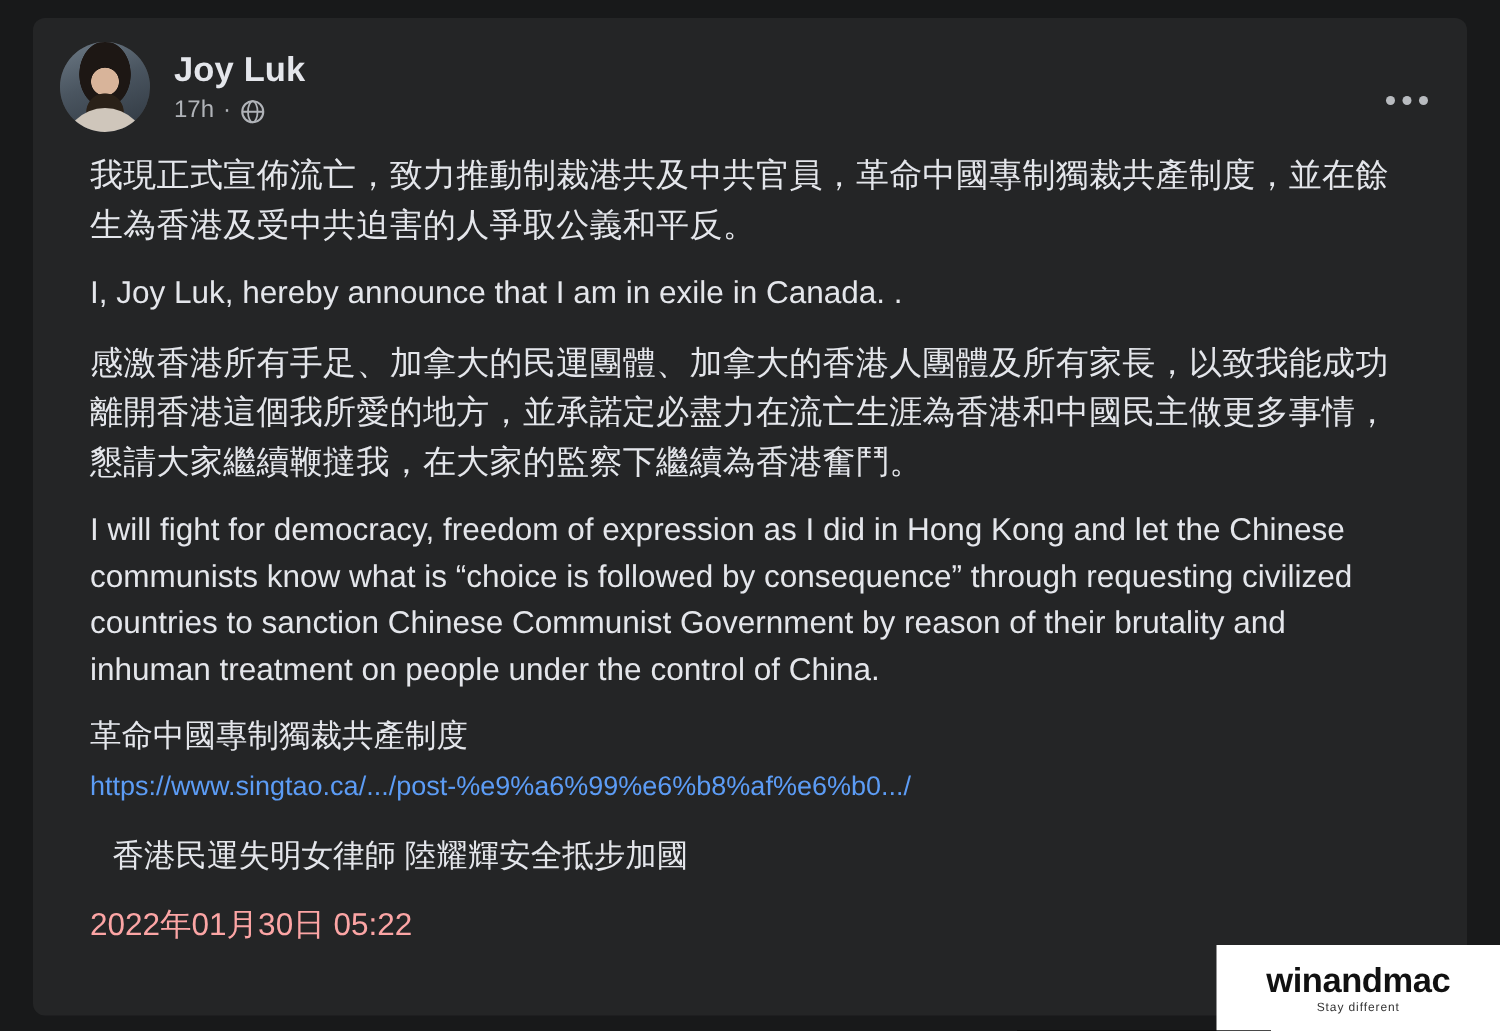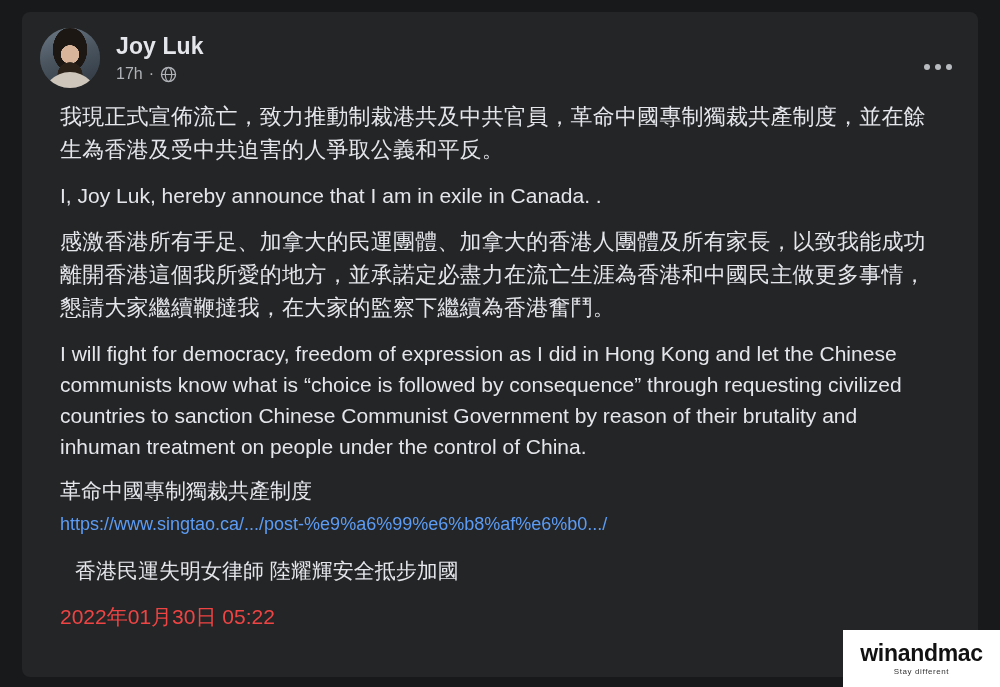--- a/index.html
+++ b/index.html
@@ -147,28 +147,28 @@
   }
   .footer-zh {
     font-size: 21px;
     line-height: 31px;
     color: #e4e6eb;
     margin: 15px;
   }
   .footer-date {
     font-size: 21px;
     line-height: 31px;
-    color: #ef4444;
+    color: #fca5a5;
     margin: 0;
   }
   .watermark {
     position: absolute;
     right: 0;
     bottom: 0;
-    width: 157px;
+    width: 189px;
     height: 57px;
     background: #ffffff;
     display: flex;
     flex-direction: column;
     align-items: center;
     justify-content: center;
   }
   .wm-main {
     font-size: 23px;
     font-weight: bold;

